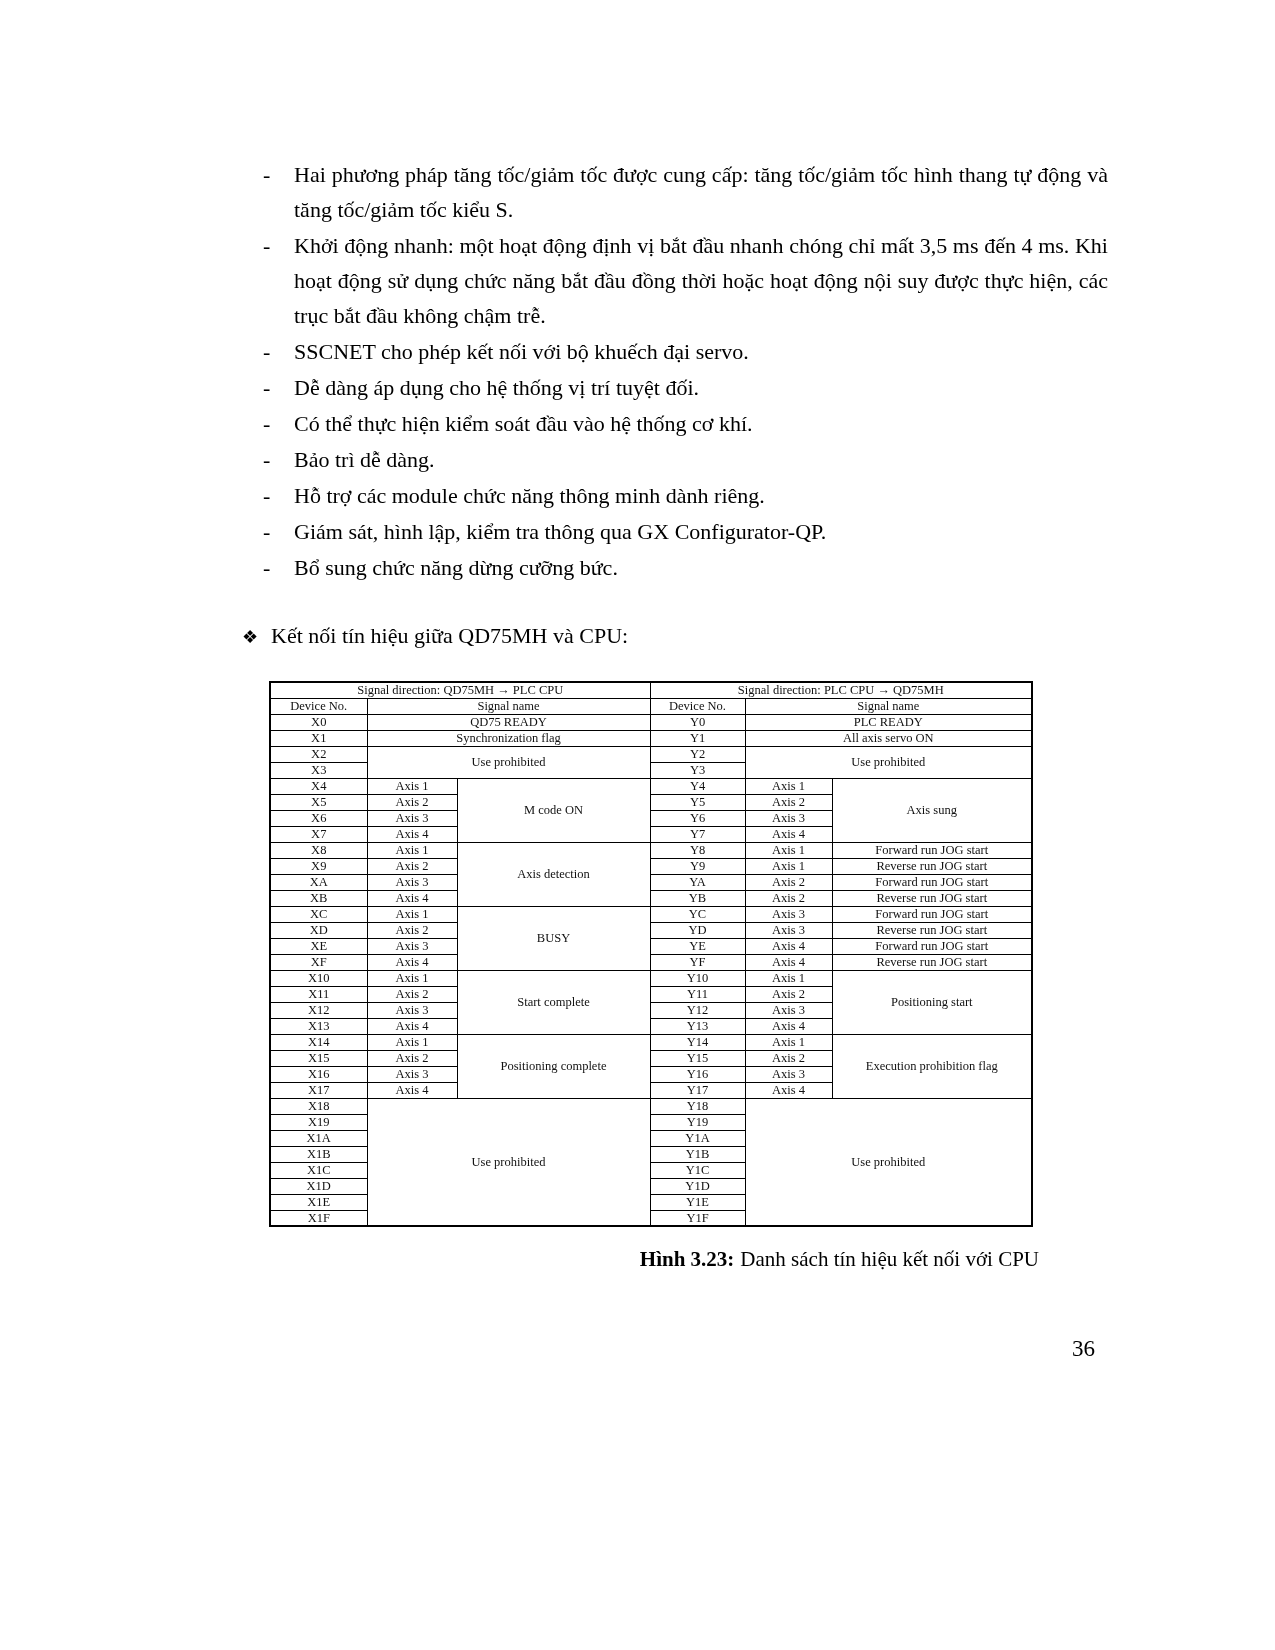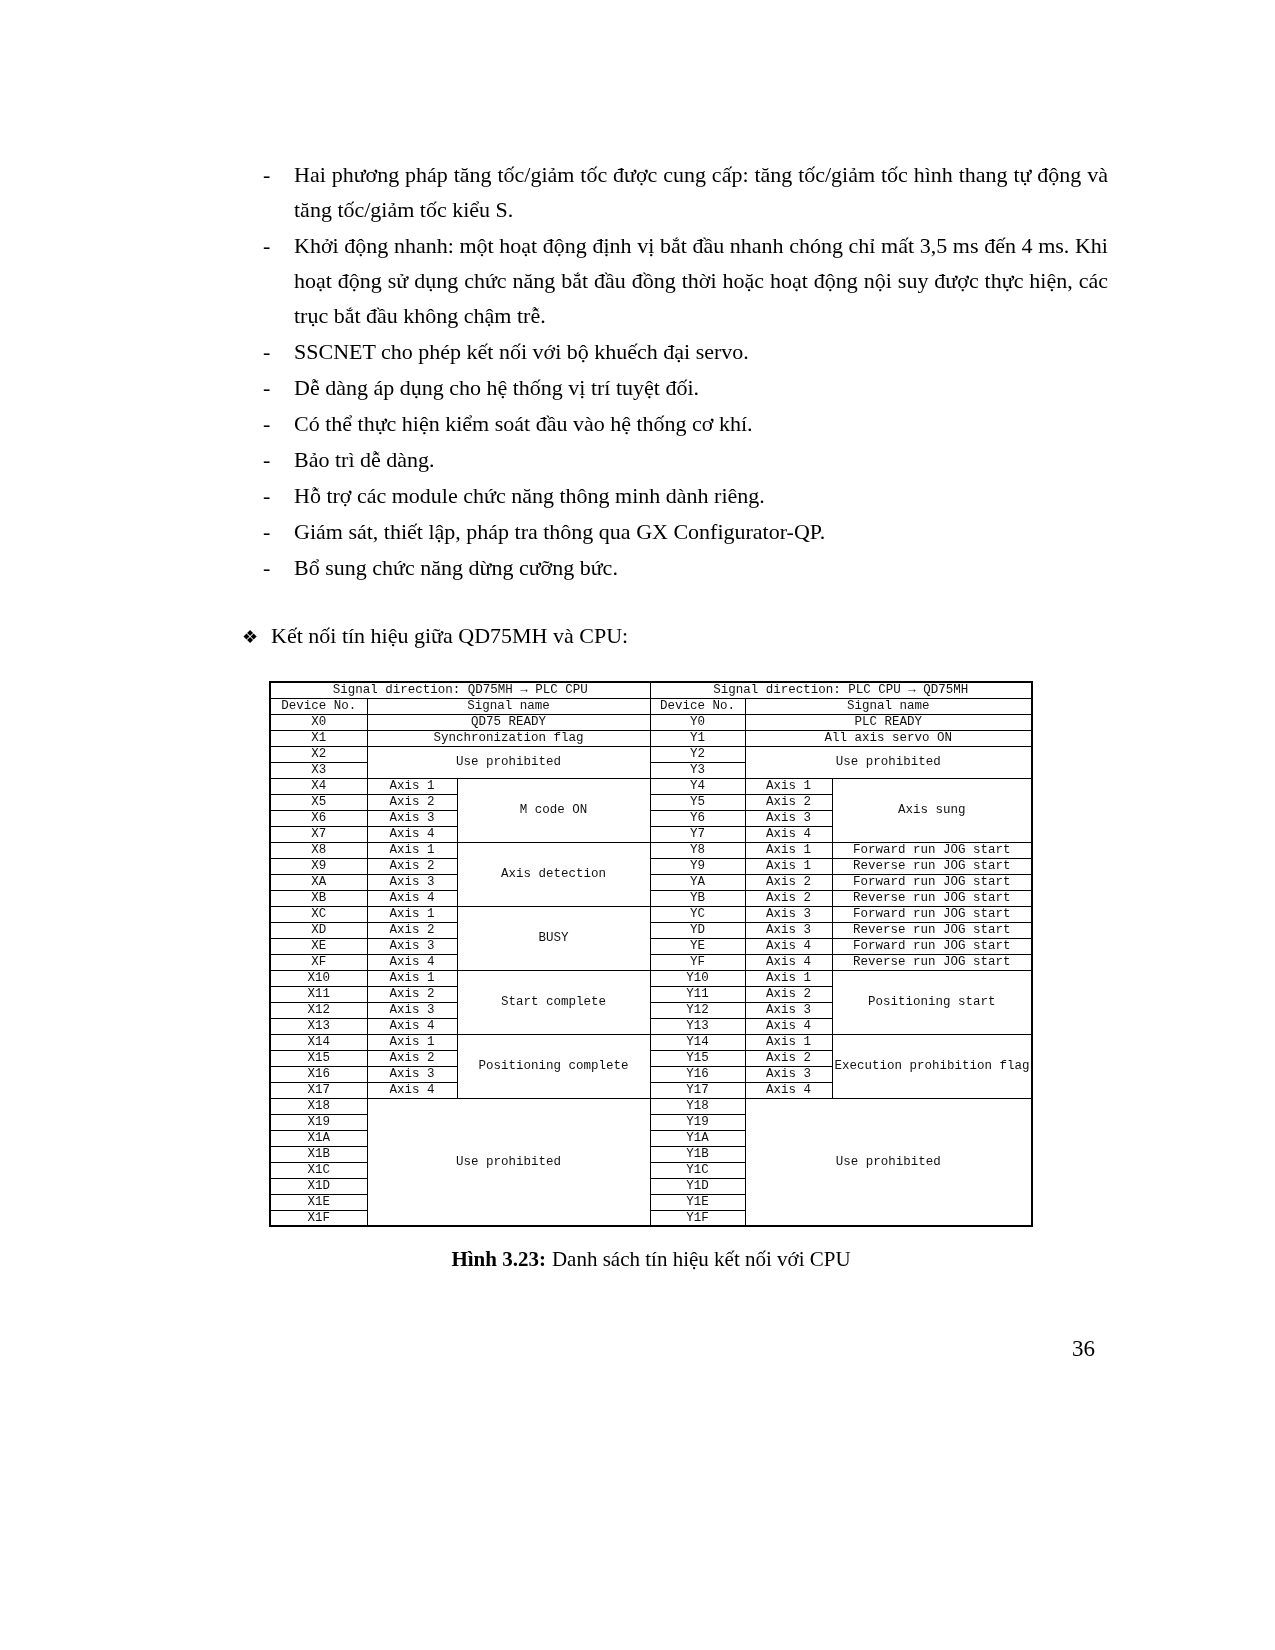--- a/index.html
+++ b/index.html
@@ -8,25 +8,25 @@
        font-family:"Liberation Serif","DejaVu Serif",serif;position:relative;overflow:hidden}
   .content{position:absolute;left:263px;top:157px;width:845px}
   .bullet-list{list-style:none;margin:0;padding:0}
   .bullet{display:flex;font-size:22px;line-height:35px;margin-bottom:1px}
   .dash{flex:0 0 31px}
   .txt{flex:1;text-align:justify}
   .section{display:flex;align-items:baseline;margin:33px 0 0 -21px;font-size:22px;line-height:35px}
   .diamond{flex:0 0 29px;font-family:"DejaVu Sans",sans-serif;font-size:18px}
   .table-wrap{margin:27px 0 0 6px;width:764px}
   table.signal-table{border-collapse:collapse;table-layout:fixed;width:762px;
-       font-family:Liberation Mono, monospace;font-size:12.5px;color:#111;
+       font-family:Liberation Serif, serif;font-size:12.5px;color:#111;
        border:2px solid #000}
   .signal-table th,.signal-table td{border:1px solid #000;height:16px;padding:0 2px;
        text-align:center;font-weight:normal;line-height:14px;overflow:hidden;white-space:nowrap}
-  .caption{width:776px;margin-top:20px;text-align:center;font-size:21px}
+  .caption{width:776px;margin-top:20px;text-align:right;font-size:21px}
   .cap-label{font-weight:bold;margin-right:6px}
   .page-number{position:absolute;left:1072px;top:1336px;font-size:23px}
 </style>
 </head>
 <body>
 
 <div class="page">
   <div class="content">
 
     <ul class="bullet-list">
@@ -53,21 +53,21 @@
       <li class="bullet">
           <span class="dash">-</span>
           <span class="txt">Bảo trì dễ dàng.</span>
         </li>
       <li class="bullet">
           <span class="dash">-</span>
           <span class="txt">Hỗ trợ các module chức năng thông minh dành riêng.</span>
         </li>
       <li class="bullet">
           <span class="dash">-</span>
-          <span class="txt">Giám sát, thiết lập, pháp tra thông qua GX Configurator-QP.</span>
+          <span class="txt">Giám sát, hình lập, kiểm tra thông qua GX Configurator-QP.</span>
         </li>
       <li class="bullet">
           <span class="dash">-</span>
           <span class="txt">Bổ sung chức năng dừng cưỡng bức.</span>
         </li>
     </ul>
 
     <div class="section">
       <span class="diamond">❖</span>
       <span class="section-title">Kết nối tín hiệu giữa QD75MH và CPU:</span>

